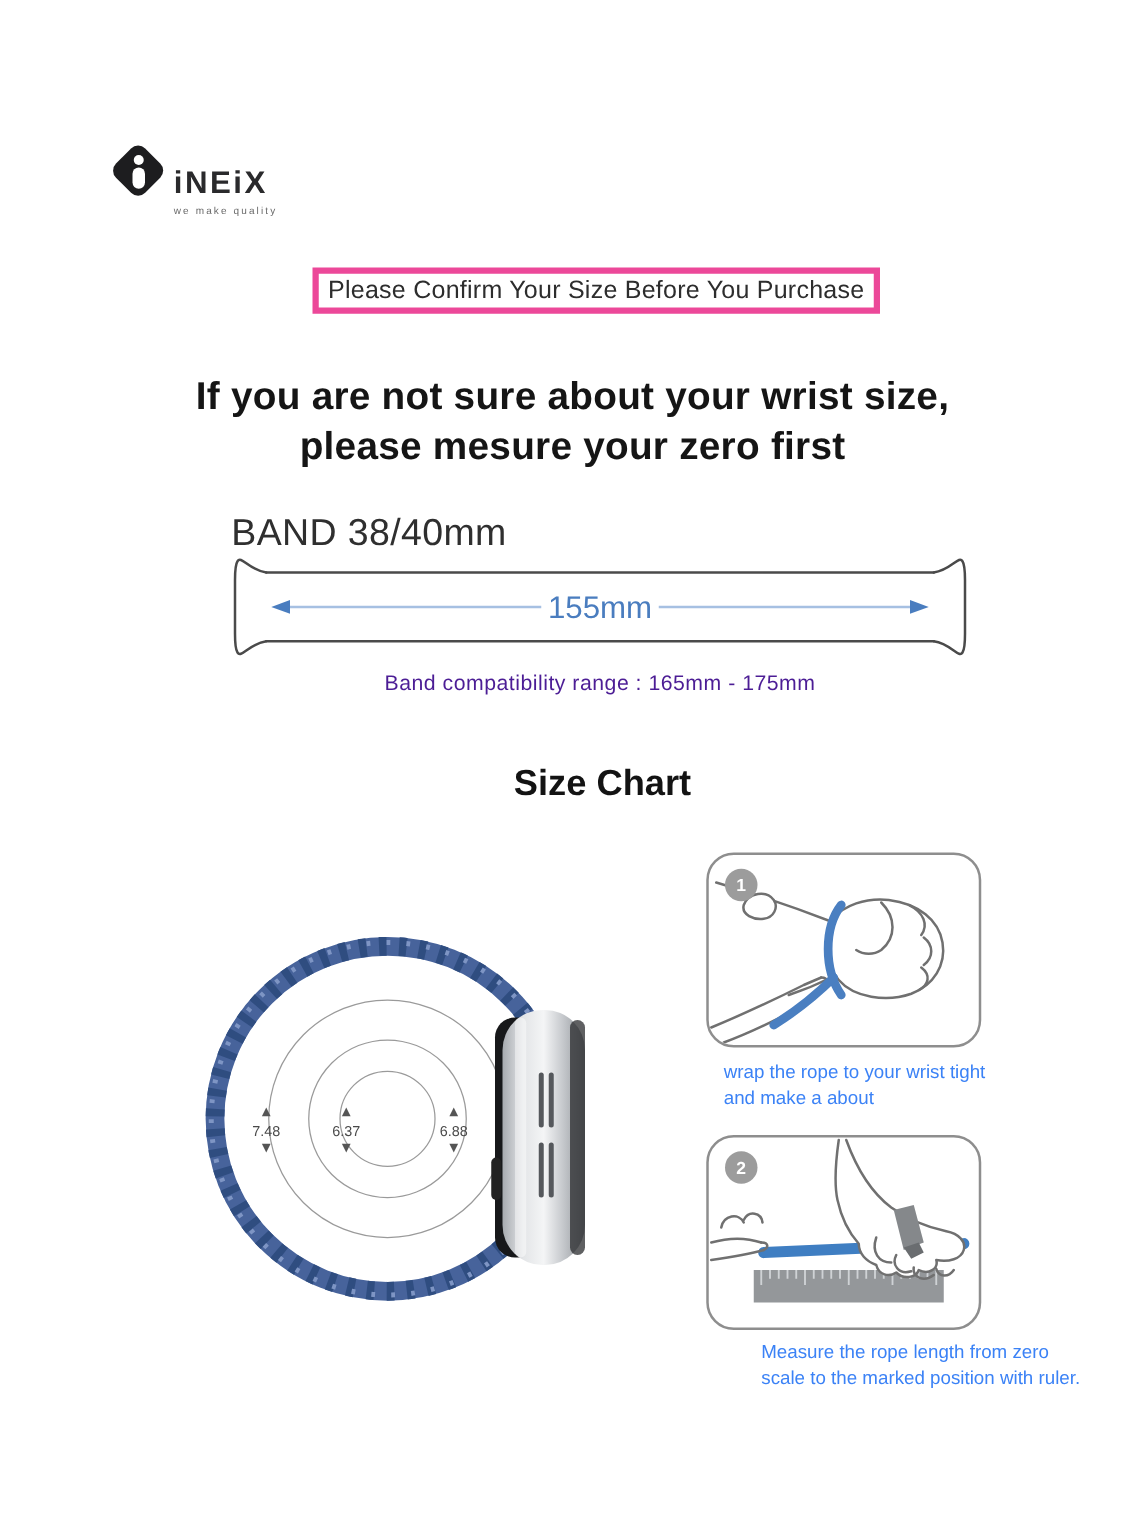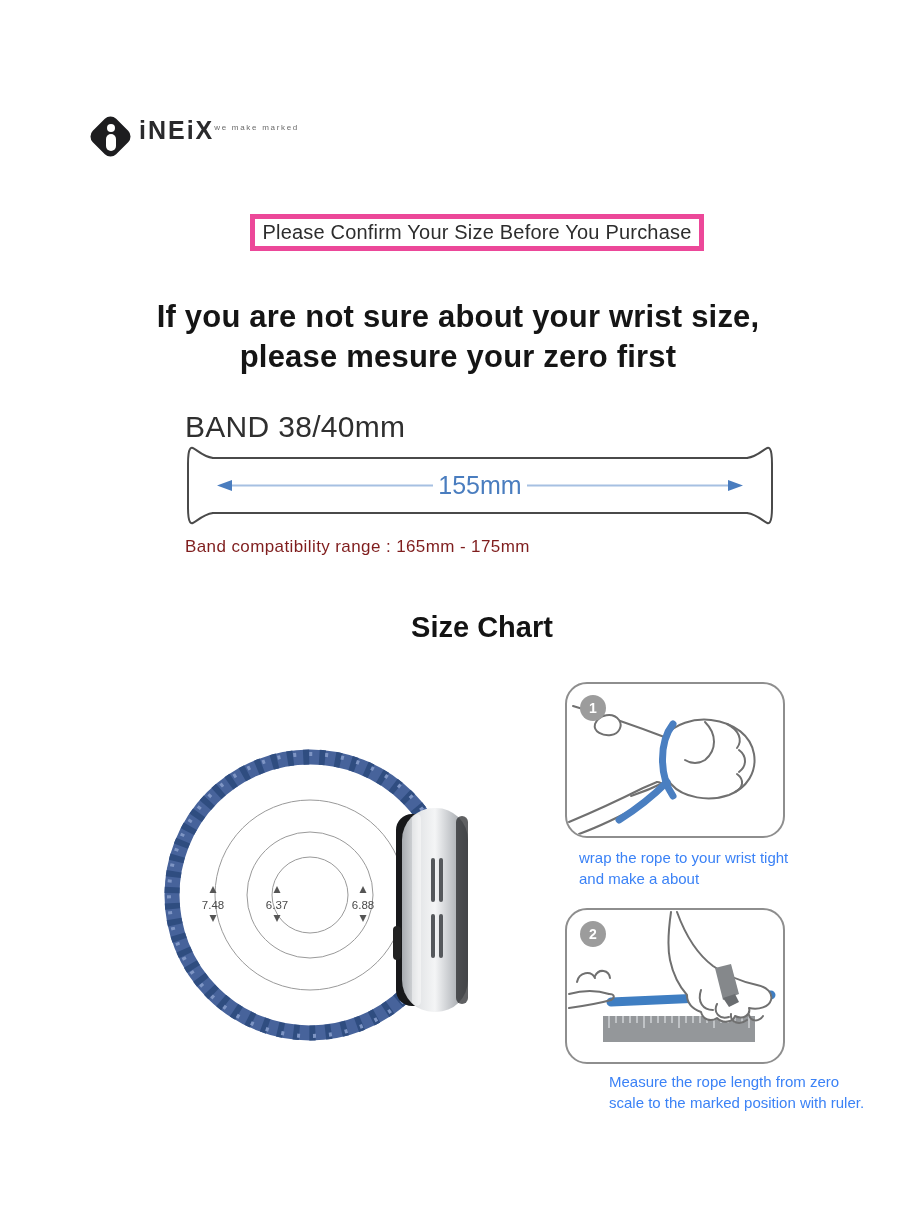--- a/index.html
+++ b/index.html
@@ -6,39 +6,39 @@
   .canvas{position:relative;width:900px;height:1228px;background:#ffffff;overflow:hidden;
           font-family:"Liberation Sans",sans-serif;margin:0 auto;}
 
   
   .brand{position:absolute;left:88px;top:114px;display:flex;align-items:flex-start;}
   .brand-icon{position:relative;width:46px;height:46px;}
   .diamond{position:absolute;left:6px;top:6px;width:33px;height:33px;background:#1d1d1f;
            border-radius:8px;transform:rotate(45deg);}
   .i-dot{position:absolute;left:19px;top:10px;width:8px;height:8px;background:#fff;border-radius:50%;}
   .i-body{position:absolute;left:18px;top:20px;width:10px;height:17px;background:#fff;border-radius:5px;}
-  .brand-text{display:flex;margin-left:5px;margin-top:4px;}
+  .brand-text{display:flex;flex-direction:column;margin-left:5px;margin-top:20px;}
   .brand-name{font-size:25px;font-weight:700;color:#2a2a2c;letter-spacing:2px;line-height:1;}
   .brand-tagline{font-size:8px;color:#6a6a6a;letter-spacing:1.7px;margin-top:5px;}
 
   
   .banner{position:absolute;left:250px;top:214px;width:454px;height:37px;border:5px solid #ec4899;
           background:#fff;box-sizing:border-box;display:flex;align-items:center;justify-content:center;
           font-size:20px;color:#2d2d2d;letter-spacing:.2px;white-space:nowrap;}
 
   
   .headline{position:absolute;left:0;right:0;top:297px;text-align:center;font-weight:700;
             font-size:31px;color:#151515;line-height:1.3;letter-spacing:.2px;padding-left:16px;}
 
   
   .band-title{position:absolute;left:185px;width:590px;top:410px;text-align:left;
               font-size:30px;color:#2f2f2f;font-weight:500;letter-spacing:.3px;}
   .band-svg{position:absolute;left:185px;top:438px;}
-  .band-compat{position:absolute;left:185px;width:590px;top:537px;text-align:left;
-               font-size:17px;color:#7f1d1d;letter-spacing:.4px;}
+  .band-compat{position:absolute;left:185px;width:590px;top:537px;text-align:center;
+               font-size:17px;color:#4c1d95;letter-spacing:.4px;}
 
   
   .size-title{position:absolute;left:64px;right:0;top:611px;text-align:center;
               font-size:29px;font-weight:700;color:#131313;}
   .loop-svg{position:absolute;left:150px;top:730px;}
 
   
   .step-panel{position:absolute;left:565px;width:220px;height:156px;border:2px solid #8e8e8e;
               border-radius:22px;background:#fff;box-sizing:border-box;overflow:hidden;}
   .panel-1{top:682px;}
@@ -56,21 +56,21 @@
 <div class="canvas">
 
   <div class="brand">
     <div class="brand-icon">
       <div class="diamond"></div>
       <div class="i-dot"></div>
       <div class="i-body"></div>
     </div>
     <div class="brand-text">
       <div class="brand-name">iNEiX</div>
-      <div class="brand-tagline">we make marked</div>
+      <div class="brand-tagline">we make quality</div>
     </div>
   </div>
 
   <div class="banner">Please Confirm Your Size Before You Purchase</div>
 
   <div class="headline">
     <div>If you are not sure about your wrist size,</div>
     <div>please mesure your zero first</div>
   </div>
 

